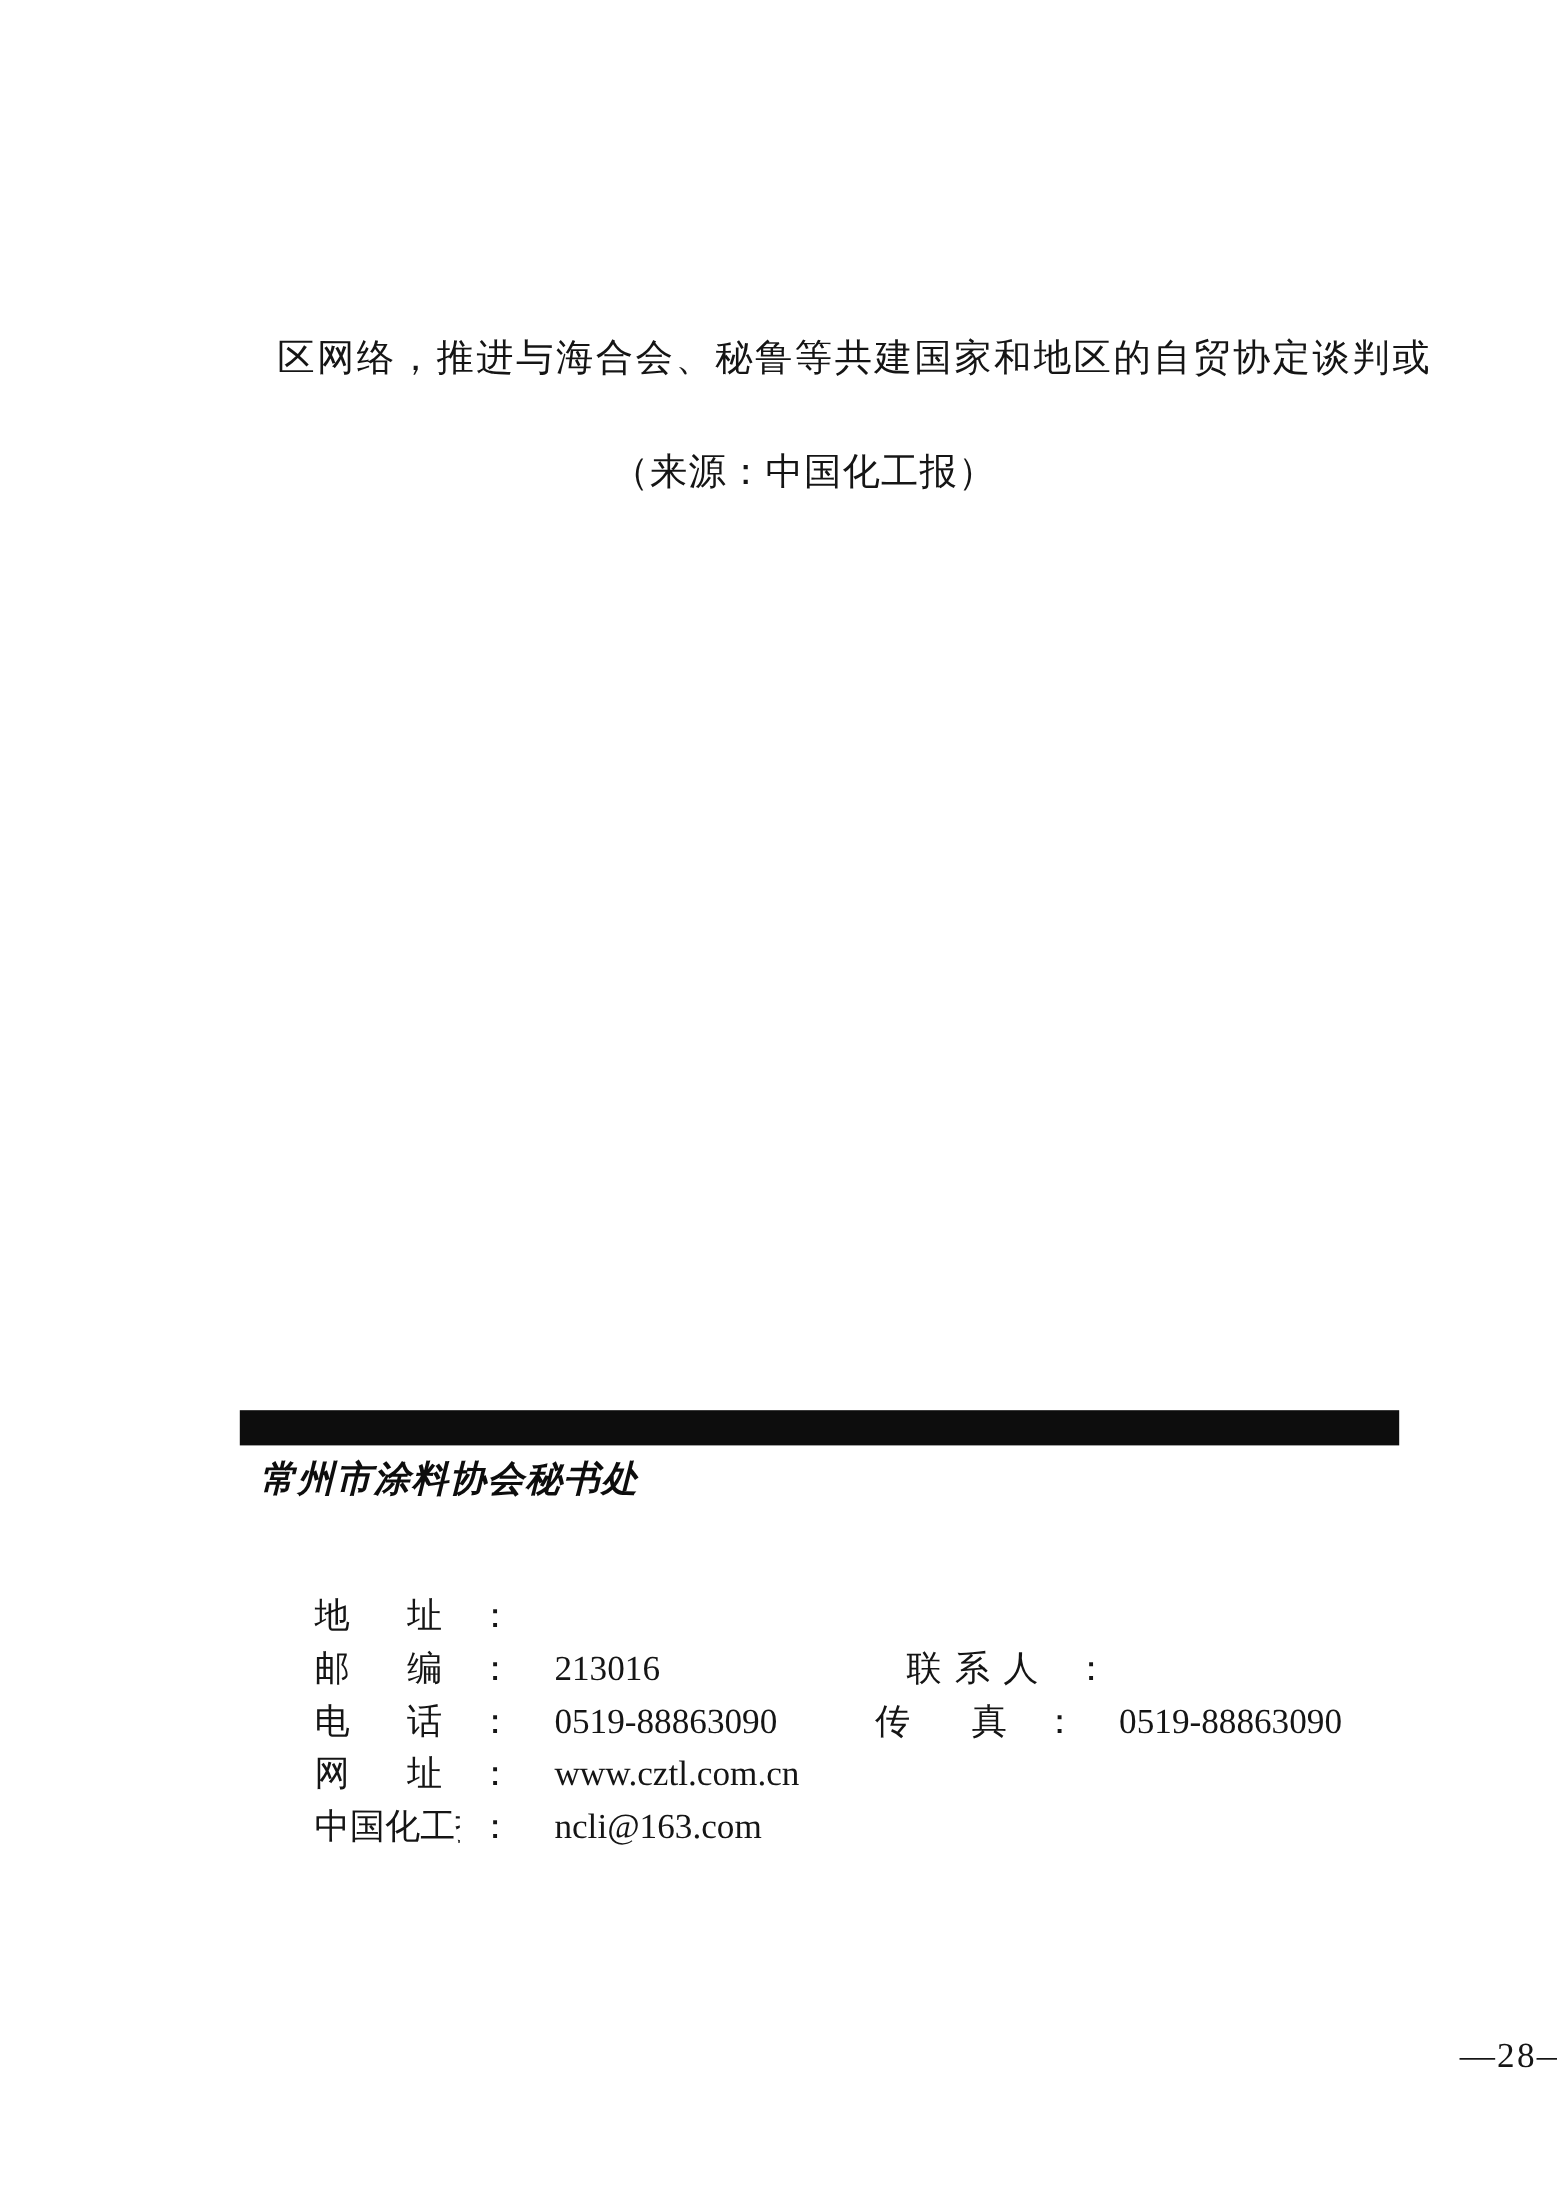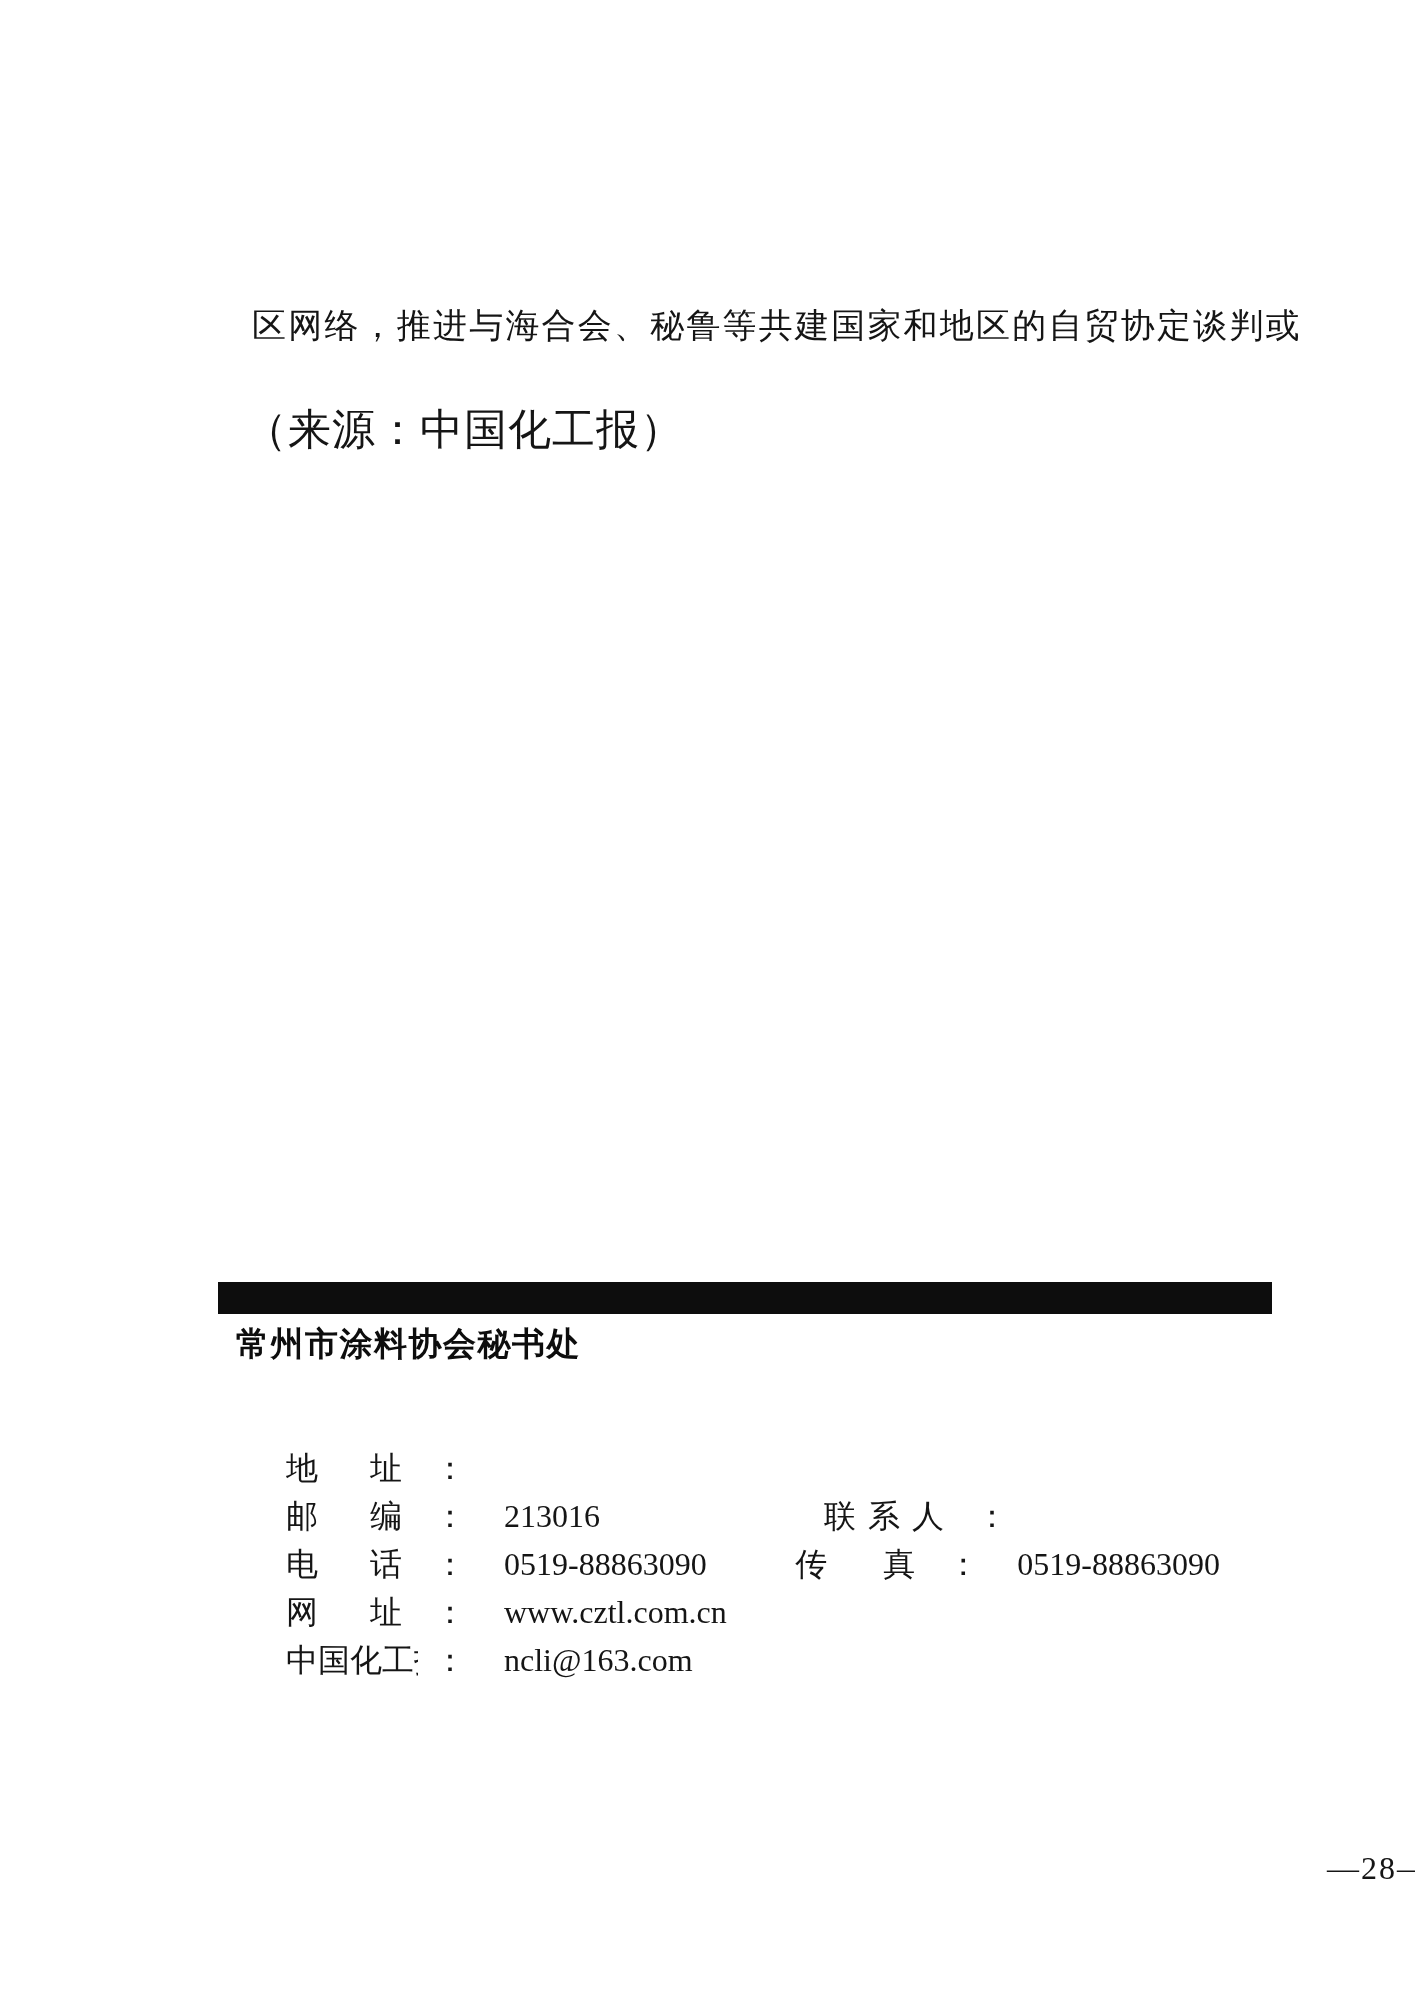--- a/index.html
+++ b/index.html
@@ -13,34 +13,35 @@
     position: relative; width: 1415px; height: 2000px;
     background: #ffffff; overflow: hidden;
   }
 
   
   .para { position: absolute; left: 188px; top: 230px; width: 1058px; }
   .pline { font-size: 34px; line-height: 63px; white-space: nowrap; }
   .pline1 { letter-spacing: 2.2px; }
   .pline2 { letter-spacing: 0.4px; }
   .source {
-    position: absolute; left: 196px; top: 356px; width: 1030px;
-    text-align: left; font-size: 43px; line-height: 52px; letter-spacing: 1px;
+    position: absolute; left: 184px; top: 356px; width: 1030px;
+    text-align: center; font-size: 34px; line-height: 52px; letter-spacing: 1px;
   }
 
   
   .rule {
     position: absolute; left: 186px; top: 1250px;
     width: 1054px; height: 6px; background: #0d0d0d;
   }
   .org {
     position: absolute; left: 188px; top: 1274px;
     font-family: "Liberation Sans", "DejaVu Sans", sans-serif;
     font-weight: 700; font-size: 33px; letter-spacing: 1.5px; color: #0d0d0d;
     white-space: nowrap;
+    font-style: italic;
   }
   .contacts {
     position: absolute; left: 190px; top: 1348px; width: 1062px;
     font-size: 32px;
   }
   .crow { display: flex; height: 48px; line-height: 48px; white-space: nowrap; }
   .pair { display: inline-flex; align-items: baseline; }
   .pleft { width: 538px; }
   .lbl {
     display: inline-block; text-align: justify; text-align-last: justify;

